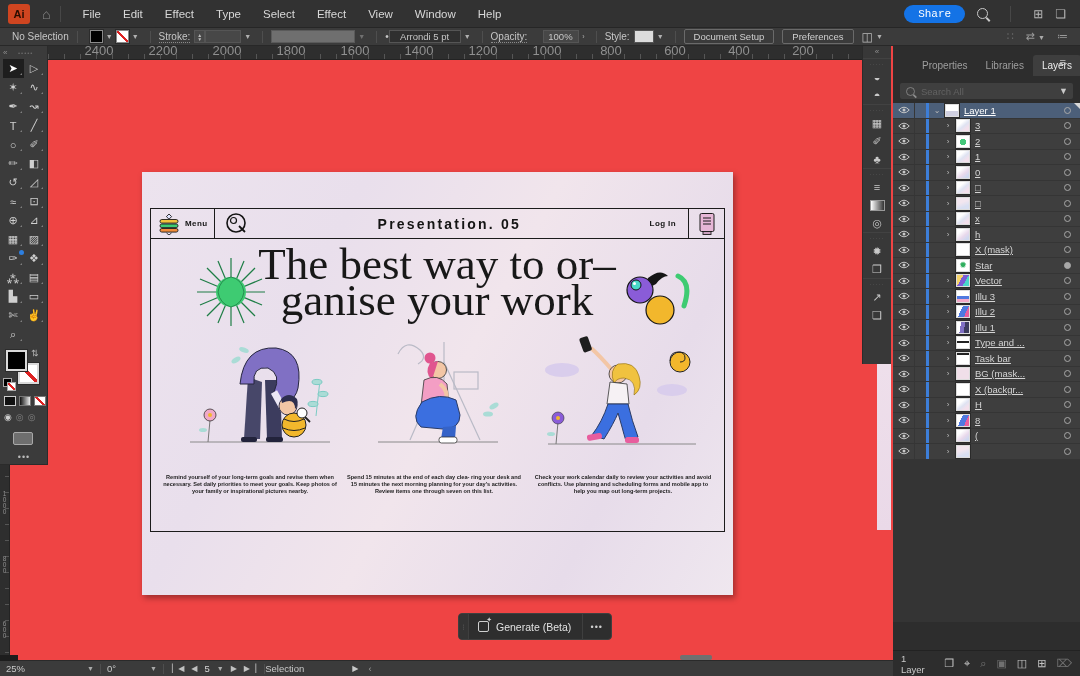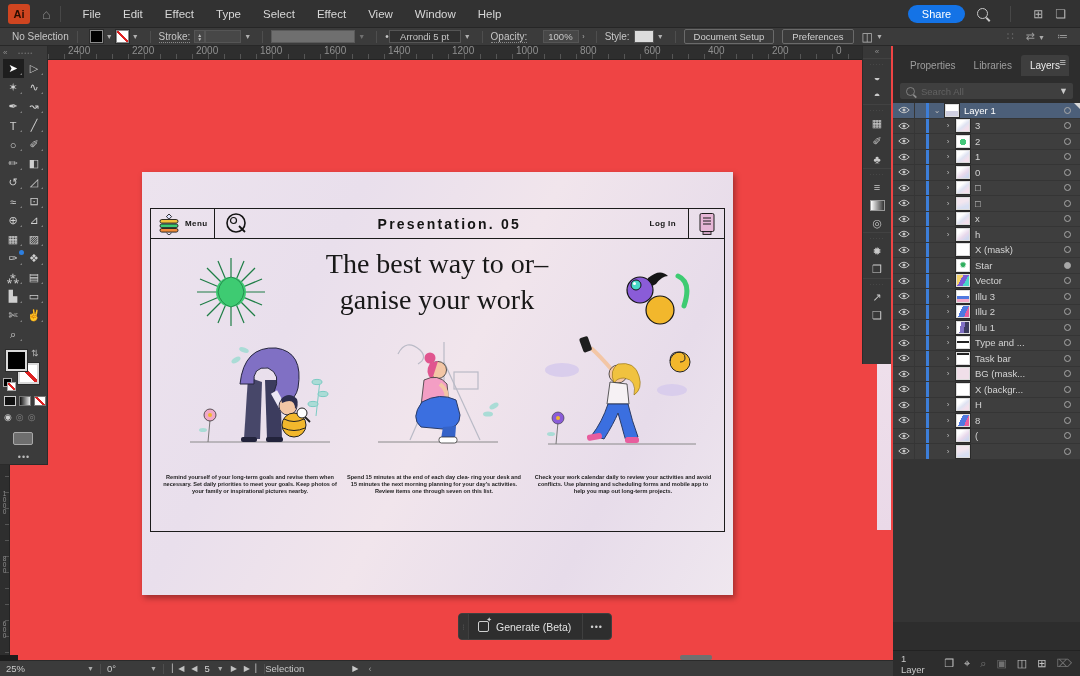--- a/index.html
+++ b/index.html
@@ -13,21 +13,21 @@
 
   
   #menubar { left:0; top:0; width:1080px; height:28px; background:#323232;
     border-bottom:1px solid #262626; display:flex; align-items:center; }
   #ai-logo { width:22px; height:20px; margin-left:8px; background:#cf4520; border-radius:3px;
     color:#2a0d00; font-weight:bold; font-size:11px; display:flex; align-items:center; justify-content:center; }
   .home-ic { color:#8a8a8a; font-size:14px; margin-left:12px; }
   .mb-div { width:1px; height:16px; background:#474747; margin:0 10px; }
   .menu-item { font-size:11.5px; color:#d8d8d8; padding:0 11px; line-height:28px; }
   #mb-right { margin-left:auto; display:flex; align-items:center; gap:12px; padding-right:14px; }
-  #share-btn { background:#1473e6; color:#fff; font-size:11px; padding:3px 14px; border-radius:11px; }
+  #share-btn { background:#1473e6; color:#fff; font-size:11px; padding:3px 14px; border-radius:11px;font-family:Liberation Mono, monospace; }
   .mag { width:11px; height:11px; border:1.6px solid #c9c9c9; border-radius:50%; position:relative; display:inline-block; }
   .mag::after { content:""; position:absolute; width:1.8px; height:5px; background:#c9c9c9;
     left:9px; top:8px; transform:rotate(-45deg); }
   .wsp-ic { color:#b9b9b9; font-size:12px; }
 
   
   #controlbar { left:0; top:28px; width:1080px; height:18px; background:#3b3b3b;
     border-bottom:1px solid #282828; display:flex; align-items:center; font-size:10px; color:#c6c6c6; }
   .cb-div { width:1px; height:12px; background:#4e4e4e; margin:0 8px; flex:none; }
   .cb-label { flex:none; }
@@ -44,21 +44,21 @@
   .cb-btn { border:1px solid #6a6a6a; border-radius:2px; height:15px; padding:0 9px; display:flex;
     align-items:center; font-size:9.5px; color:#d0d0d0; flex:none; }
   .dim { opacity:.45; }
   #cb-right { margin-left:auto; display:flex; gap:12px; align-items:center; padding-right:12px; color:#9a9a9a; font-size:11px; }
 
   
   #hruler { left:48px; top:46px; width:814px; height:14px; background:#2e2e2e; border-bottom:1px solid #232323;
     display:flex; overflow:hidden; }
   #hruler .tickbg { position:absolute; left:0; right:0; bottom:0; height:5px;
     background:repeating-linear-gradient(to right,#565656 0 1px,transparent 1px 16px); }
-  .hr-lab { width:64px; flex:none; font-size:10px; color:#909090; padding-left:2px; line-height:10px; }
+  .hr-lab { width:64px; flex:none; font-size:13px; color:#909090; padding-left:2px; line-height:10px;text-align:center; }
   #hr-first { width:18px; flex:none; }
   #vruler { left:0; top:60px; width:10px; height:600px; background:#2e2e2e; border-right:1px solid #232323; }
   #vruler .tickbg { position:absolute; top:0; bottom:0; right:0; width:4px;
     background:repeating-linear-gradient(to bottom,#565656 0 1px,transparent 1px 16px); }
   .vr-lab { position:absolute; left:1px; writing-mode:vertical-lr; text-orientation:upright;
     font-size:6.5px; color:#909090; letter-spacing:-1px; }
 
   
   #toolbar { left:0; top:46px; width:48px; height:419px; background:#3b3b3b; border-right:1px solid #2b2b2b;
     border-bottom:1px solid #2b2b2b; z-index:5; }
@@ -99,40 +99,40 @@
     background:linear-gradient(180deg,#f3e6ee,#ead9e8); }
   #slide-box { position:absolute; left:8px; top:36px; width:575px; height:324px; border:1px solid #1b1b1b; }
   #aw-header { height:30px; border-bottom:1px solid #1b1b1b; display:flex; align-items:center; }
   .awh-cell-l { width:64px; height:100%; border-right:1px solid #1b1b1b; display:flex; align-items:center; gap:5px; padding-left:7px; }
   .awh-cell-r { width:36px; height:100%; border-left:1px solid #1b1b1b; display:flex; align-items:center; justify-content:center; }
   .aw-small { font-size:8px; font-weight:bold; color:#141414; letter-spacing:.4px; }
   #aw-title { flex:1; text-align:center; font-size:14px; font-weight:bold; letter-spacing:2.2px; color:#141414; }
   #aw-login { margin-right:12px; }
   #aw-logo { margin-left:10px; }
   #aw-heading { position:absolute; left:85px; top:74px; width:420px; text-align:center;
-    font-family:"Liberation Serif", serif; font-size:28px; line-height:36px; color:#181818; font-weight:400; }
+    font-family:"Liberation Serif", serif; font-size:45px; line-height:36px; color:#181818; font-weight:400; }
   .para { position:absolute; top:302px; width:178px; text-align:center; font-size:5.6px; line-height:7.2px;
     color:#1d1d1d; font-weight:bold; }
   #para1 { left:19px; } #para2 { left:203px; } #para3 { left:392px; }
   .illu { position:absolute; top:150px; }
   #illu1 { left:28px; } #illu2 { left:206px; } #illu3 { left:388px; }
   #star-deco { position:absolute; left:53px; top:84px; }
   #shapes-deco { position:absolute; left:478px; top:96px; }
 
   
   #dock { left:862px; top:46px; width:29px; height:318px; background:#383838; border-left:1px solid #2b2b2b; z-index:4; }
   #dock-head { height:12px; text-align:center; font-size:8px; color:#8f8f8f; line-height:12px; }
   .dock-ic { height:18px; display:flex; align-items:center; justify-content:center; color:#c9c9c9; font-size:11px; }
   .dock-ic.grip { height:10px; font-size:6px; color:#6d6d6d; letter-spacing:1px; border-top:1px solid #424242; }
   .dock-ic.gradbox { }
   .dock-ic.gradbox::after { content:""; width:13px; height:9px; background:linear-gradient(to right,#fff,#333); border:1px solid #999; }
 
   
   #rpanel { left:893px; top:46px; width:187px; height:630px; background:#2d2d2d; z-index:6; }
-  #ptabs { display:flex; align-items:flex-end; height:30px; padding-left:8px; }
+  #ptabs { display:flex; align-items:flex-end; height:30px; padding-left:20px; }
   .ptab { font-size:10px; color:#9e9e9e; padding:5px 9px; }
   .ptab.active { background:#3e3e3e; color:#ededed; border-radius:3px 3px 0 0; }
   #ptab-burger { margin-left:auto; margin-right:8px; color:#c9c9c9; font-size:11px; padding-bottom:4px; }
   #psearch { margin:7px 7px 4px 7px; height:16px; background:#3f3f3f; border-radius:2px;
     display:flex; align-items:center; gap:5px; padding:0 5px; }
   #psearch .mag { border-color:#8f8f8f; transform:scale(.8); }
   #psearch .mag::after { background:#8f8f8f; }
   #psearch-ph { font-size:9.5px; color:#626262; flex:1; }
   #pfilter { color:#c9c9c9; font-size:9px; }
   #layer-list { background:#3e3e3e; }
@@ -140,21 +140,21 @@
     font-size:9.5px; color:#d4d4d4; }
   .lrow .eye { width:22px; flex:none; display:flex; justify-content:center; border-right:1px solid #363636; align-self:stretch; align-items:center; }
   .lrow .lbar { width:3px; height:100%; background:#3d7ed8; margin-left:11px; flex:none; }
   .lrow .lchev { width:12px; flex:none; text-align:center; font-size:8px; color:#b9b9b9; margin-left:2px; }
   .lrow.child .lchev { margin-left:13px; }
   .lrow.nochev .lchev { visibility:hidden; }
   .lrow .lchev::before { content:"›"; }
   .lrow.expanded .lchev::before { content:"⌄"; }
   .thumb { width:14px; height:13px; background:#fff; border:1px solid #ddd; outline:1px solid #2a2a2a; margin:0 5px 0 2px; flex:none;
     display:flex; align-items:center; justify-content:center; overflow:hidden; }
-  .llabel { flex:1; white-space:nowrap; overflow:hidden; }
+  .llabel { flex:1; white-space:nowrap; overflow:hidden;text-decoration:underline; }
   .ltarget { width:7px; height:7px; border:1px solid #a8a8a8; border-radius:50%; margin-right:9px; flex:none; }
   .lrow.target-filled .ltarget { background:#a8a8a8; }
   .lrow.selected { background:#4c5f79; color:#fff; }
   .lrow.selected::after { content:""; position:absolute; right:0; top:0;
     border-top:6px solid #d9d9d9; border-left:6px solid transparent; }
   
   .t-header { background:linear-gradient(#fff 55%,#cfcfe0 55%); }
   .t-art  { background:linear-gradient(140deg,#fff 30%,#dfe3f2 55%,#f4e0ec 80%); }
   .t-art2 { background:linear-gradient(140deg,#fff 25%,#e9d9ec 60%,#cfd8f0 85%); }
   .t-art3 { background:linear-gradient(160deg,#f2e6ef 40%,#d8dff2 75%); }

